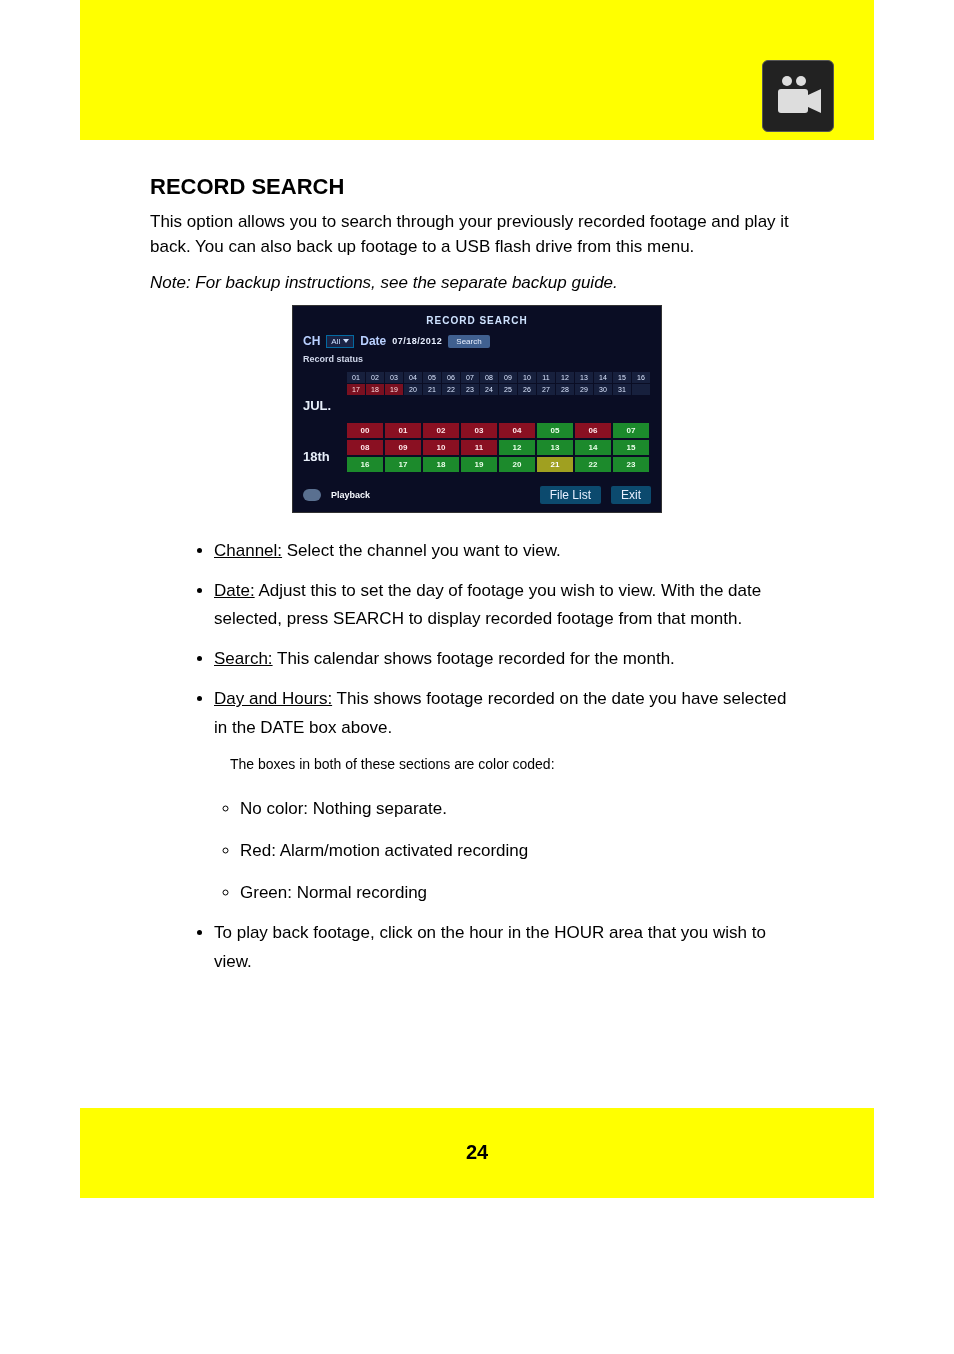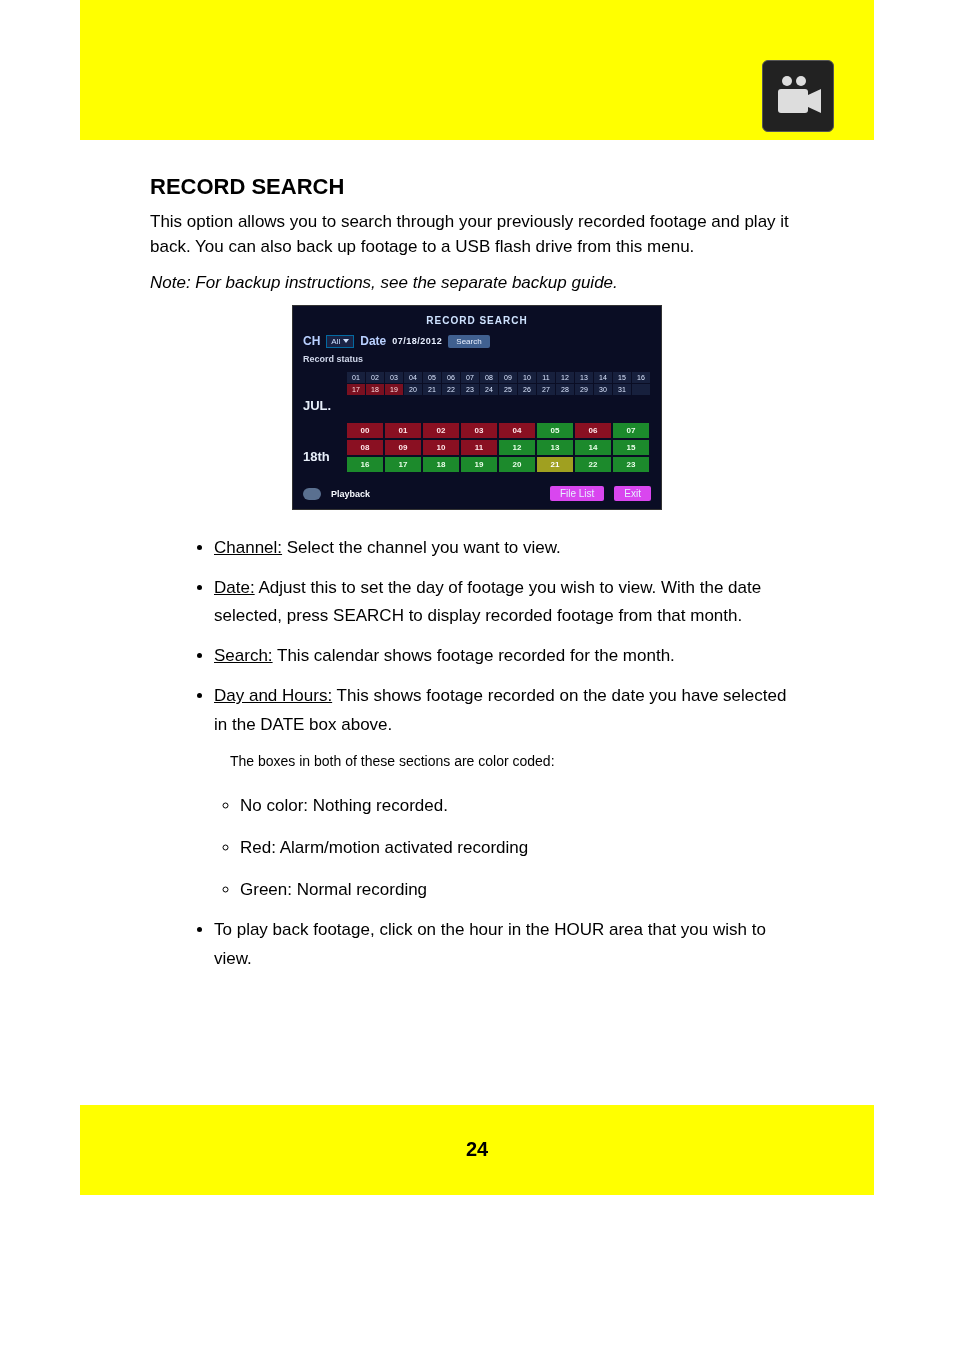--- a/index.html
+++ b/index.html
@@ -41,21 +41,21 @@
   .hr-wrap { display: flex; align-items: flex-start; padding: 10px 4px 4px 4px; gap: 10px; }
   .hr-grid { display: grid; grid-template-columns: repeat(8, 36px); gap: 2px; }
   .hr-cell { text-align: center; font-size: 8px; padding: 3px 9px; font-weight: bold; }
   .hr-cell.red { background: #8a1022; color: #ffe6e9; }
   .hr-cell.green { background: #1c8a2c; color: #eaffea; }
   .hr-cell.yellow { background: #a0a020; color: #fff; }
   .ss-foot { display: flex; align-items: center; gap: 10px; padding: 10px 4px 2px 4px; }
   .ss-foot .bubble { width: 18px; height: 12px; background: #5a7090; border-radius: 6px; }
   .ss-foot .pblabel { color: #f7faff; font-size: 9px; font-weight: bold; }
   .ss-foot .spacer { flex: 1; }
-  .ss-foot .fbtn { background: #d946ef; color: #e8efff; padding: 2px 10px; font-size: 10px; border-radius: 2px; }
+  .ss-foot .fbtn { background: #0c4a6e; color: #e8efff; padding: 2px 10px; font-size: 12px; border-radius: 2px; }
 
   ul.bullets { list-style: disc; padding-left: 64px; margin: 8px 0; }
   ul.bullets > li { font-size: 17px; line-height: 1.65; margin-bottom: 12px; }
   ul.circles { list-style: circle; padding-left: 90px; margin: 18px 0 8px 0; }
   ul.circles > li { font-size: 17px; line-height: 1.9; margin-bottom: 10px; }
   .u { text-decoration: underline; }
   .after-bullet { margin-left: 80px; font-size: 14px; line-height: 1.5; }
 
   .bottom-bar { background: #ffff00; height: 90px; display: flex; align-items: center; justify-content: center; }
   .page-num { font-size: 20px; font-weight: bold; }
@@ -184,21 +184,21 @@
         <span class="u">Search:</span><span> This calendar shows footage recorded for the month.</span>
       </li>
       <li>
         <span class="u">Day and Hours:</span><span> This shows footage recorded on the date you have selected in the DATE box above.</span>
       </li>
     </ul>
 
     <p class="after-bullet">The boxes in both of these sections are color coded:</p>
 
     <ul class="circles">
-      <li>No color: Nothing recorded.</li>
+      <li>No color: Nothing separate.</li>
       <li>Red: Alarm/motion activated recording</li>
       <li>Green: Normal recording</li>
     </ul>
 
     <ul class="bullets">
       <li>
         <span>To play back footage, click on the hour in the </span><span>HOUR</span><span> area that you wish to view.</span>
       </li>
     </ul>
   </div>

